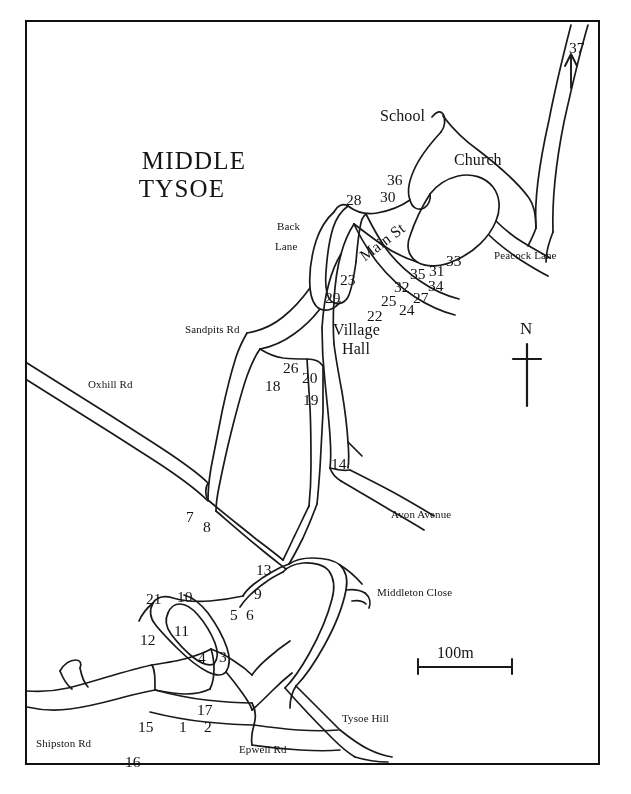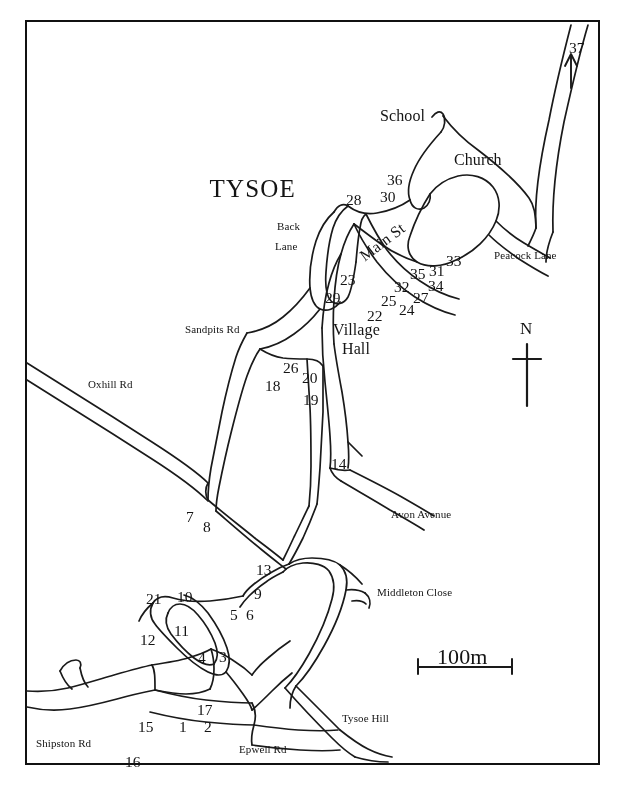--- a/index.html
+++ b/index.html
@@ -56,21 +56,21 @@
   .place {
     font-size: 16px;
   }
   .num {
     font-size: 15.5px;
   }
   .compass-n {
     font-size: 17px;
   }
   .scale-text {
-    font-size: 22px;
+    font-size: 16px;
   }
   .mainst {
     font-size: 16px;
     transform: rotate(-37deg);
     transform-origin: left bottom;
   }
 </style>
 </head>
 <body>
 
@@ -227,21 +227,22 @@
 
       <path d="M527,344 L527,406" stroke-width="2.2"></path>
       <path d="M513,359 L541,359" stroke-width="2.2"></path>
 
       <path d="M418,667 L512,667" stroke-width="2"></path>
       <path d="M418,659 L418,674" stroke-width="2"></path>
       <path d="M512,659 L512,674" stroke-width="2"></path>
     </g>
   </svg>
 
-  <div class="lbl title" style="left:116px; top:176px; width:180px;text-align:right;">TYSOE</div>
+  <div class="lbl title" style="left:104px; top:148px; width:180px;">MIDDLE</div>
+  <div class="lbl title" style="left:92px; top:176px; width:180px;">TYSOE</div>
 
   <div class="lbl place" style="left:380px; top:108px;">School</div>
   <div class="lbl place" style="left:424px; top:152px;margin-left:30px;">Church</div>
   <div class="lbl place" style="left:333px; top:322px;">Village</div>
   <div class="lbl place" style="left:342px; top:341px;">Hall</div>
 
   <div class="lbl road" style="left:277px; top:221px;">Back</div>
   <div class="lbl road" style="left:275px; top:241px;">Lane</div>
 
   <div class="lbl mainst" style="left:367px; top:248px;">Main St</div>

